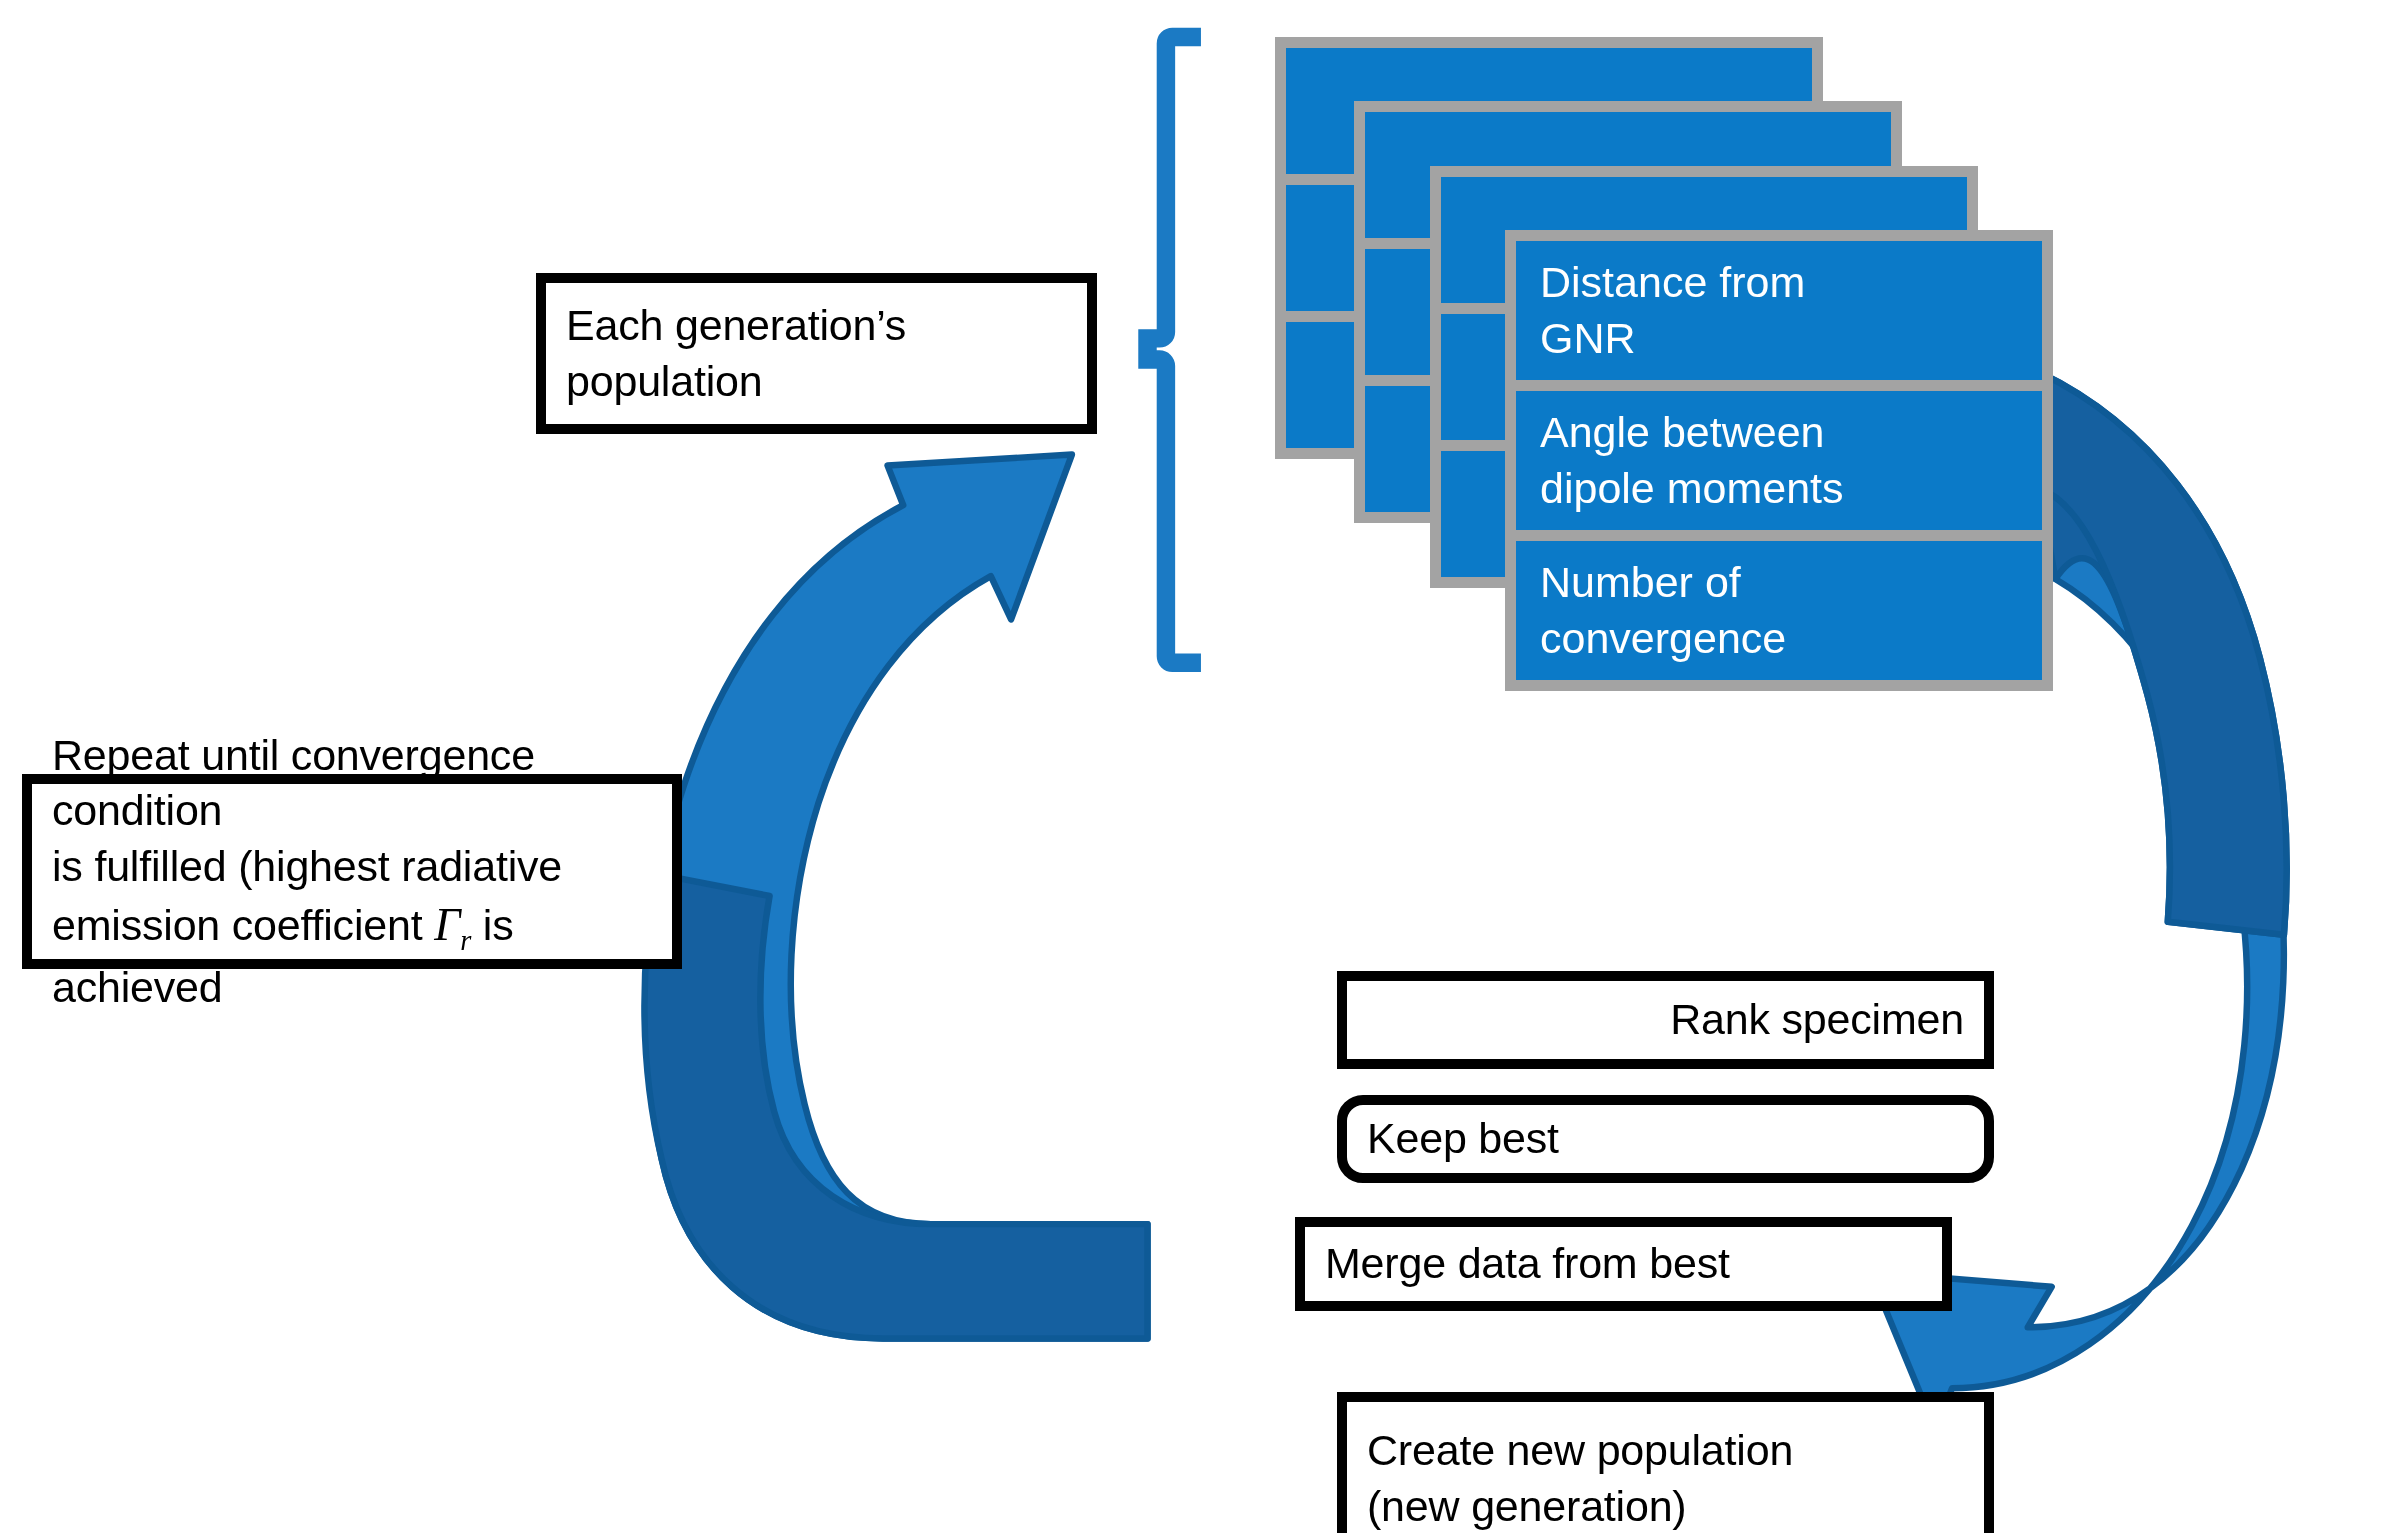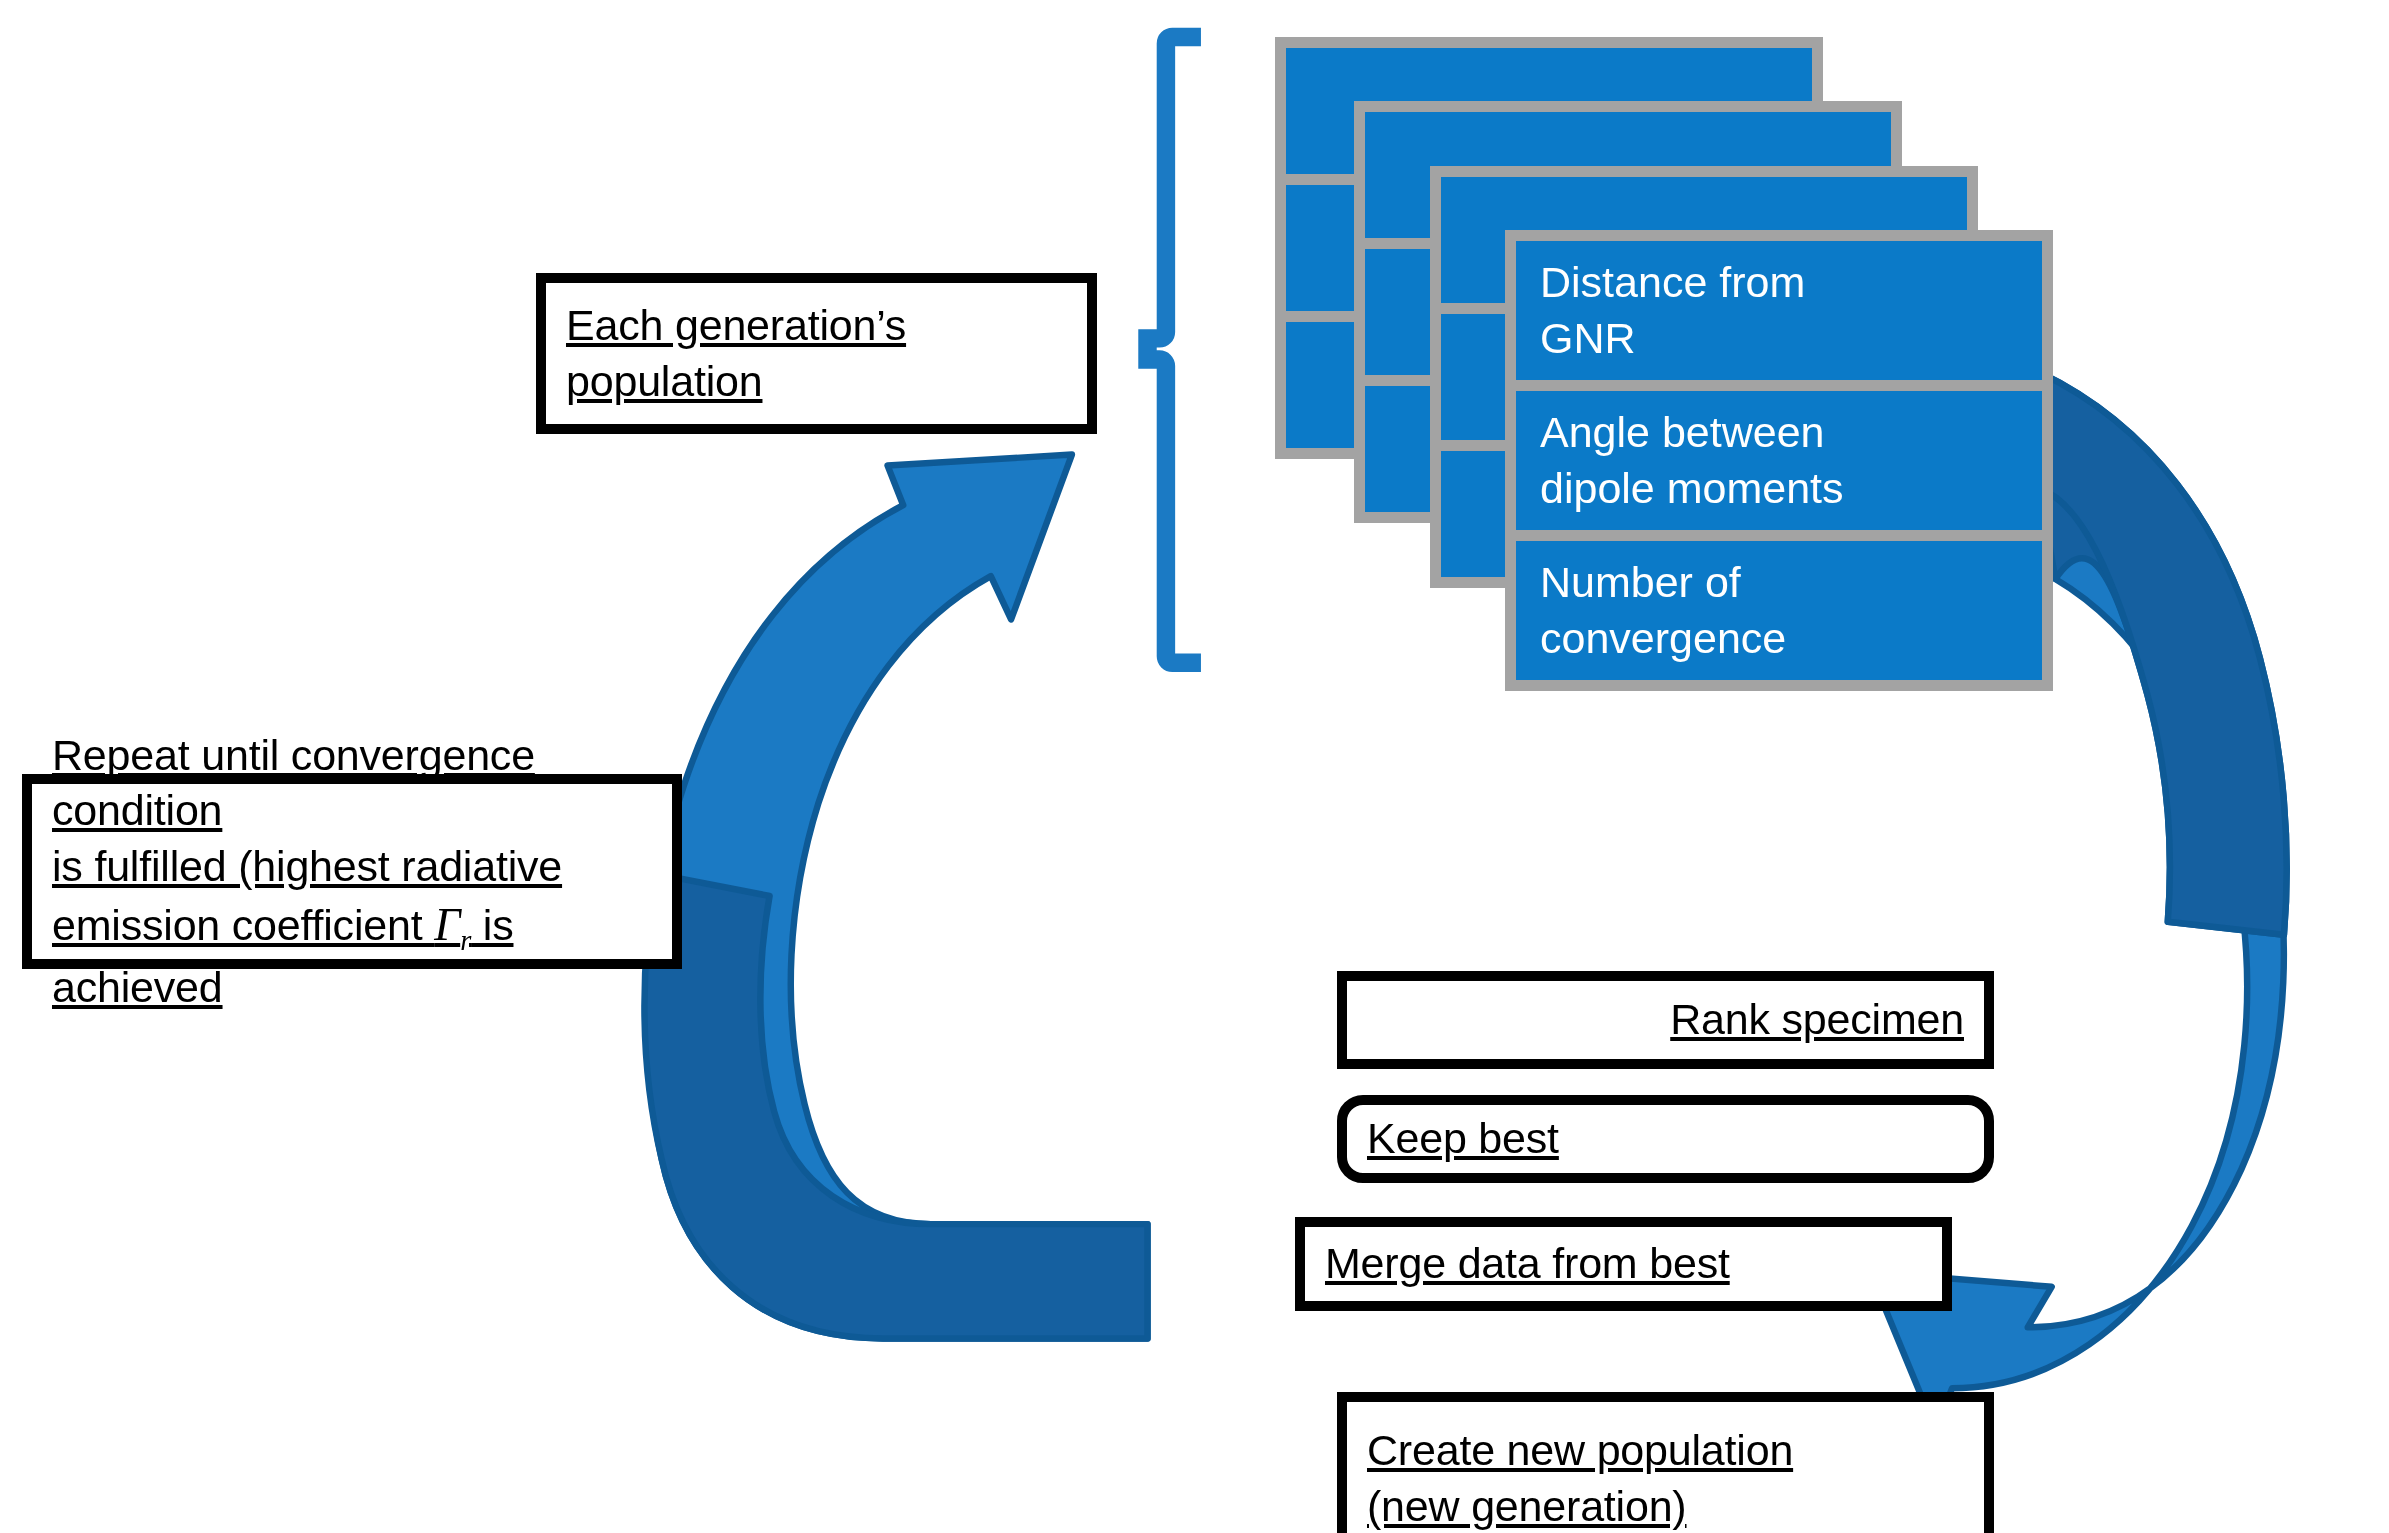--- a/index.html
+++ b/index.html
@@ -29,21 +29,20 @@
   }
   .tbox .txt {
     display: block;
     width: 100%;
     padding: 0 20px;
     color: #000000;
     font-size: 43px;
     line-height: 1.30;
     letter-spacing: -0.2px;
     white-space: pre-line;
-    text-decoration: underline;
   }
 
   
   .card {
     position: absolute;
     box-sizing: border-box;
     background: #a3a3a3;
     border: 0;
     padding: 11px;
     display: flex;

